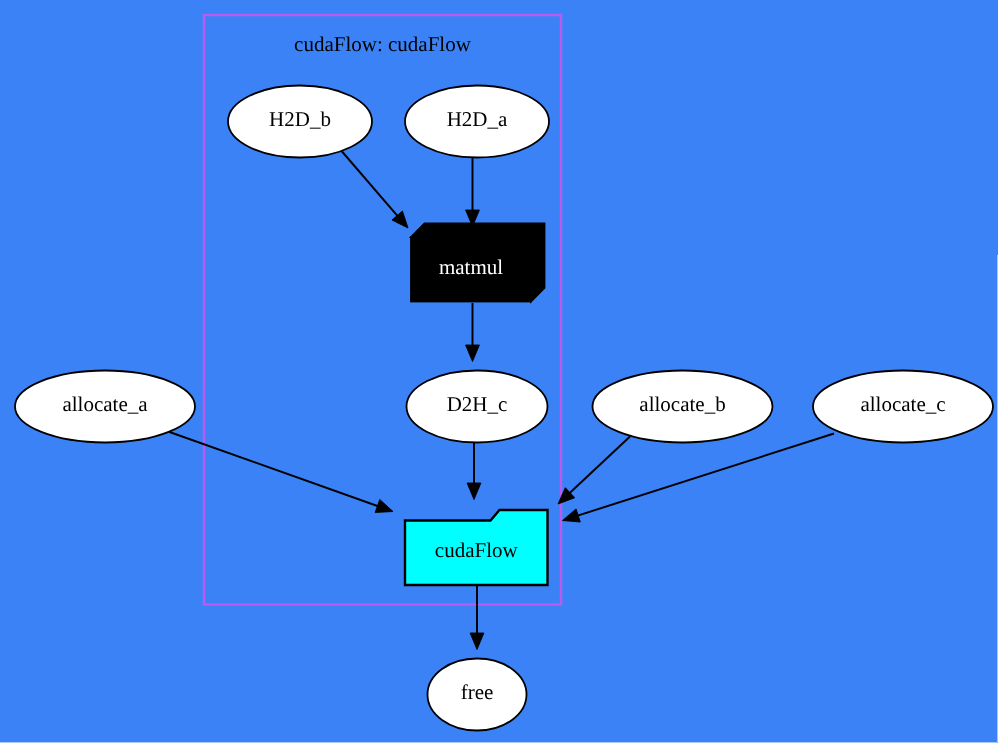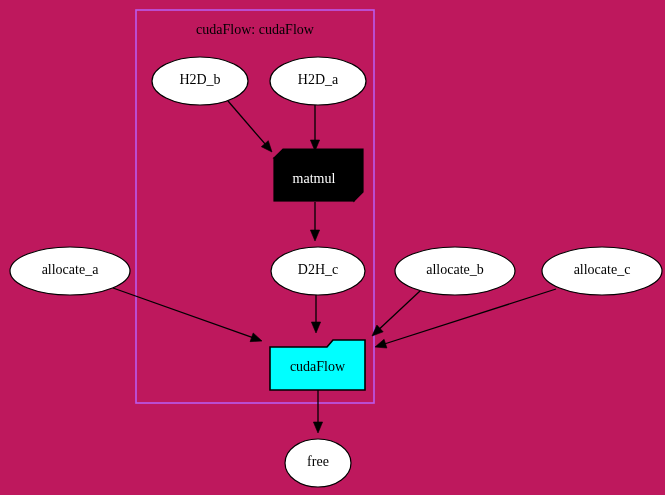--- a/index.html
+++ b/index.html
@@ -4,21 +4,21 @@
 <style>
   html, body {
     margin: 0;
     padding: 0;
     background: #ffffff;
   }
   #graph-root {
     position: relative;
     width: 665px;
     height: 495px;
-    background: #be185d;
+    background: #3b82f6;
     font-family: "Liberation Serif", "DejaVu Serif", serif;
     overflow: hidden;
   }
   svg.graph-canvas {
     display: block;
     width: 665px;
     height: 495px;
   }
   text.node-label {
     font-family: "Liberation Serif", "DejaVu Serif", serif;

